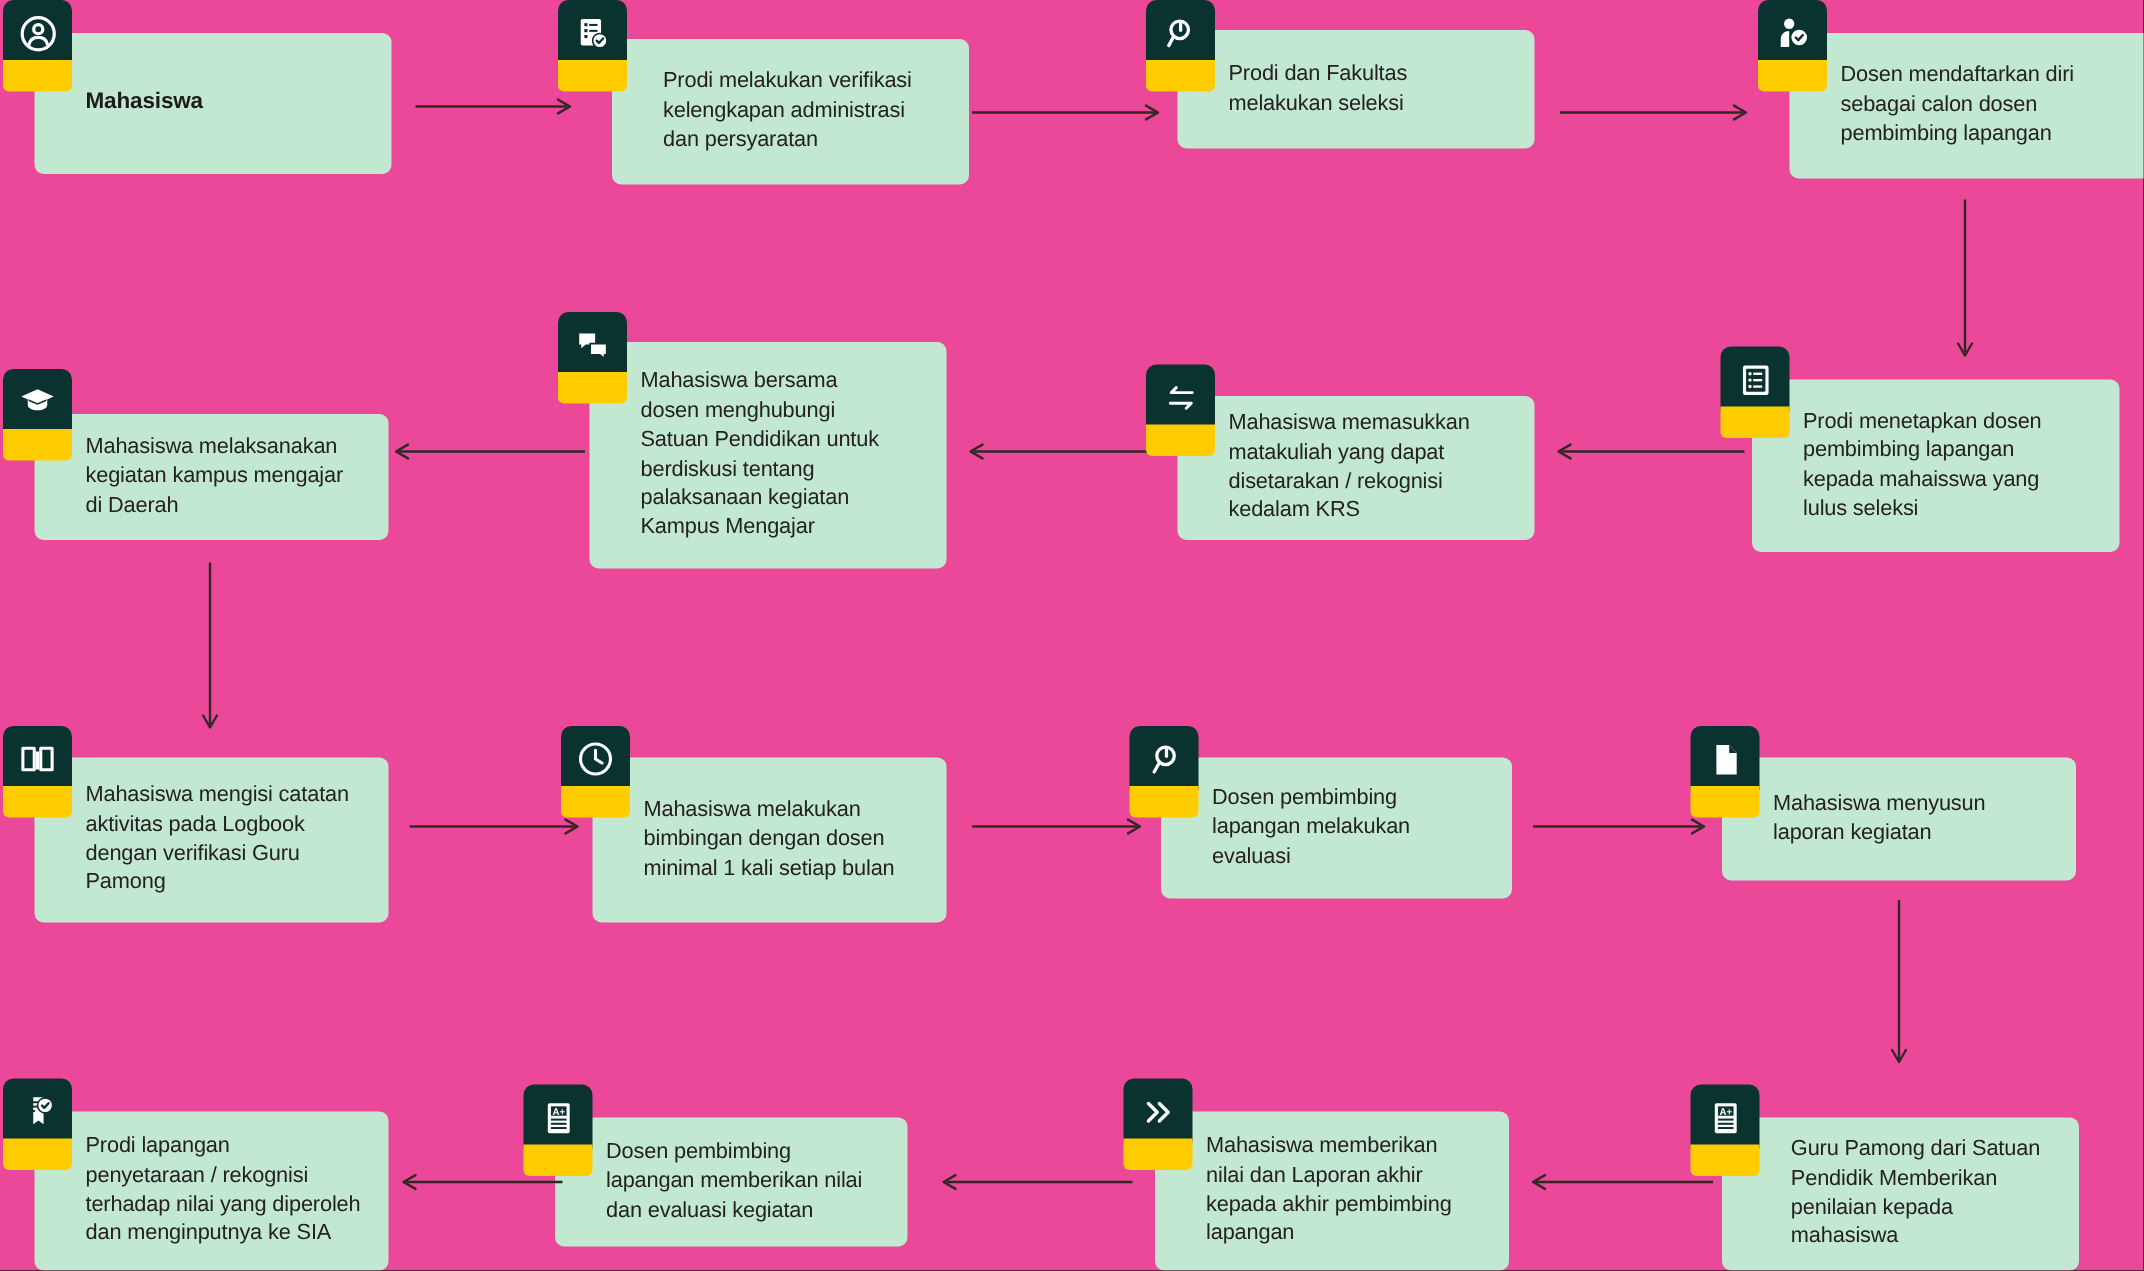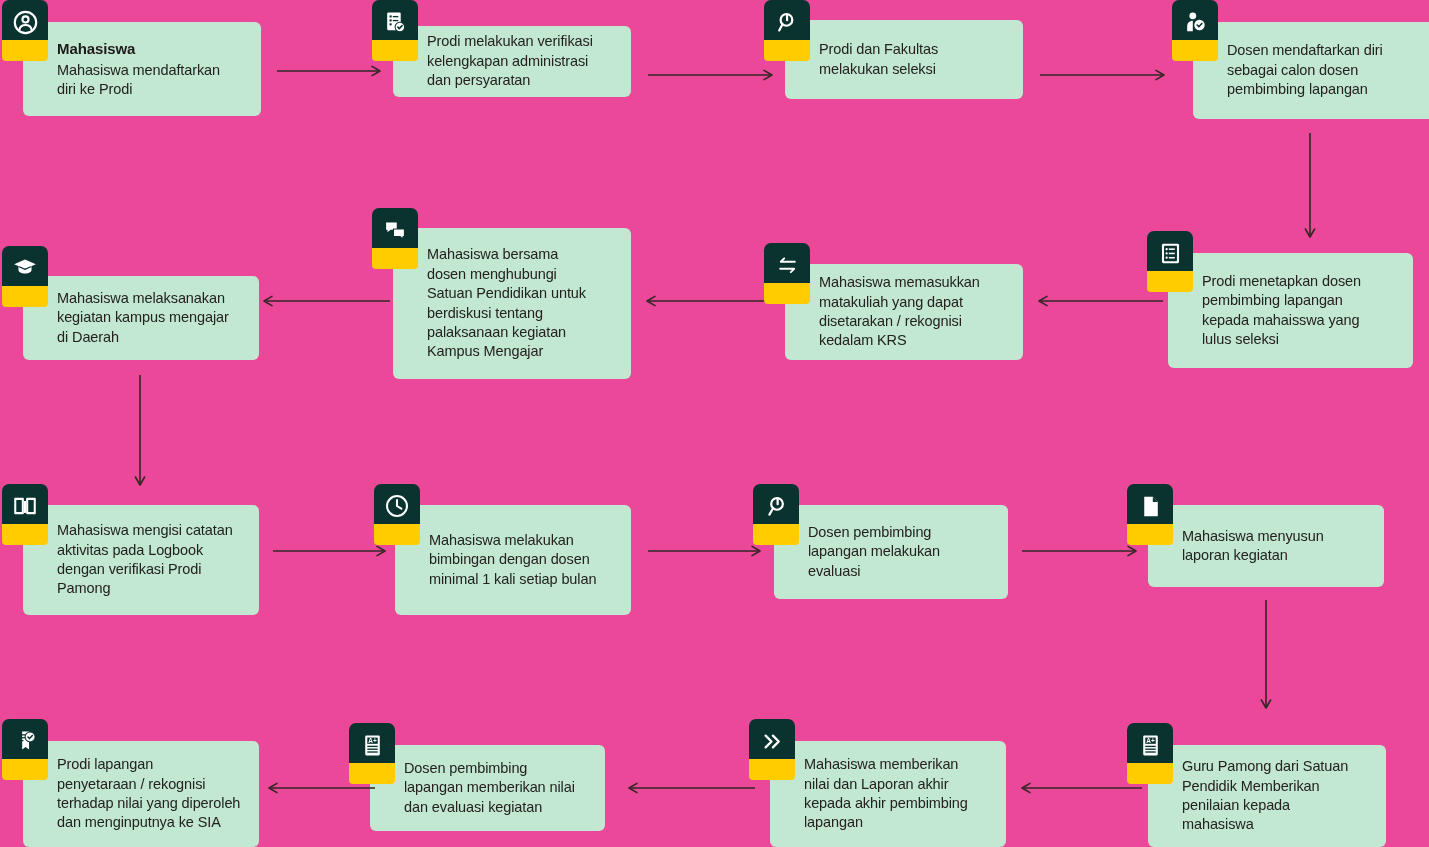--- a/index.html
+++ b/index.html
@@ -71,37 +71,36 @@
   .conn { position: absolute; z-index: 1; }
   .conn svg { display: block; overflow: visible; }
 </style>
 </head>
 <body>
 
 <div id="canvas">
 
   <div class="node">
     <div class="node-card" style="left:23px; top:22px; width:238px; height:94px;">
-      <div class="node-text"><span class="node-title">Mahasiswa</span><span>Mahasiswa mendaftarkan
-diri ke Prodi</span></div>
+      <div class="node-text"><span class="node-title">Mahasiswa</span></div>
     </div>
     <div class="icon-badge" style="left:2px; top:0px;">
       <div class="icon-tile">
         <svg width="27" height="27" viewBox="0 0 24 24" fill="none" stroke="#ffffff" stroke-width="1.9">
           <circle cx="12" cy="12" r="9.5"></circle>
             <circle cx="12" cy="9.3" r="2.7"></circle>
           <path d="M6.6 18.2c.6-2.6 2.8-4 5.4-4s4.8 1.4 5.4 4" stroke-linecap="round"></path>
         </svg>
       </div>
       <div class="icon-foot"></div>
     </div>
   </div>
 
   <div class="node">
-    <div class="node-card" style="left:393px; top:26px; width:238px; height:71px;">
+    <div class="node-card" style="left:408px; top:26px; width:238px; height:97px;">
       <div class="node-text">Prodi melakukan verifikasi
 kelengkapan administrasi
 dan persyaratan</div>
     </div>
     <div class="icon-badge" style="left:372px; top:0px;">
       <div class="icon-tile">
         <svg width="25" height="25" viewBox="0 0 24 24">
           <rect x="4" y="2.5" width="13" height="17" rx="1.2" fill="#fff"></rect>
           <rect x="6.3" y="5.2" width="2" height="2" fill="#0a3330"></rect>
           <rect x="9.4" y="5.7" width="5.3" height="1.3" fill="#0a3330"></rect>
@@ -229,21 +228,21 @@
         </svg>
       </div>
       <div class="icon-foot"></div>
     </div>
   </div>
 
   <div class="node">
     <div class="node-card" style="left:23px; top:505px; width:236px; height:110px;">
       <div class="node-text">Mahasiswa mengisi catatan
 aktivitas pada Logbook
-dengan verifikasi Prodi
+dengan verifikasi Guru
 Pamong</div>
     </div>
     <div class="icon-badge" style="left:2px; top:484px;">
       <div class="icon-tile">
         <svg width="26" height="26" viewBox="0 0 24 24" fill="none" stroke="#ffffff" stroke-width="1.9" stroke-linejoin="round">
           <path d="M3 5.4h7v13.2H3z"></path>
           <path d="M14 5.4h7v13.2h-7z"></path>
           <path d="M12 7.4v11"></path>
         </svg>
       </div>
@@ -296,21 +295,21 @@
         <svg width="25" height="25" viewBox="0 0 24 24">
           <path d="M6 2.6h8.2L19 7.6v13.8H6z" fill="#fff"></path>
           <path d="M14.2 2.6v5h4.8" fill="#0a3330"></path>
         </svg>
       </div>
       <div class="icon-foot"></div>
     </div>
   </div>
 
   <div class="node">
-    <div class="node-card" style="left:1148px; top:745px; width:238px; height:102px;">
+    <div class="node-card" style="left:1148px; top:745px; width:238px; height:102px;justify-content:center;">
       <div class="node-text">Guru Pamong dari Satuan
 Pendidik Memberikan
 penilaian kepada
 mahasiswa</div>
     </div>
     <div class="icon-badge" style="left:1127px; top:723px;">
       <div class="icon-tile">
         <svg width="25" height="25" viewBox="0 0 24 24">
           <rect x="5" y="2.4" width="14" height="19.2" rx="1.1" fill="#fff"></rect>
           <rect x="7" y="4.4" width="10" height="6" fill="#0a3330"></rect>

